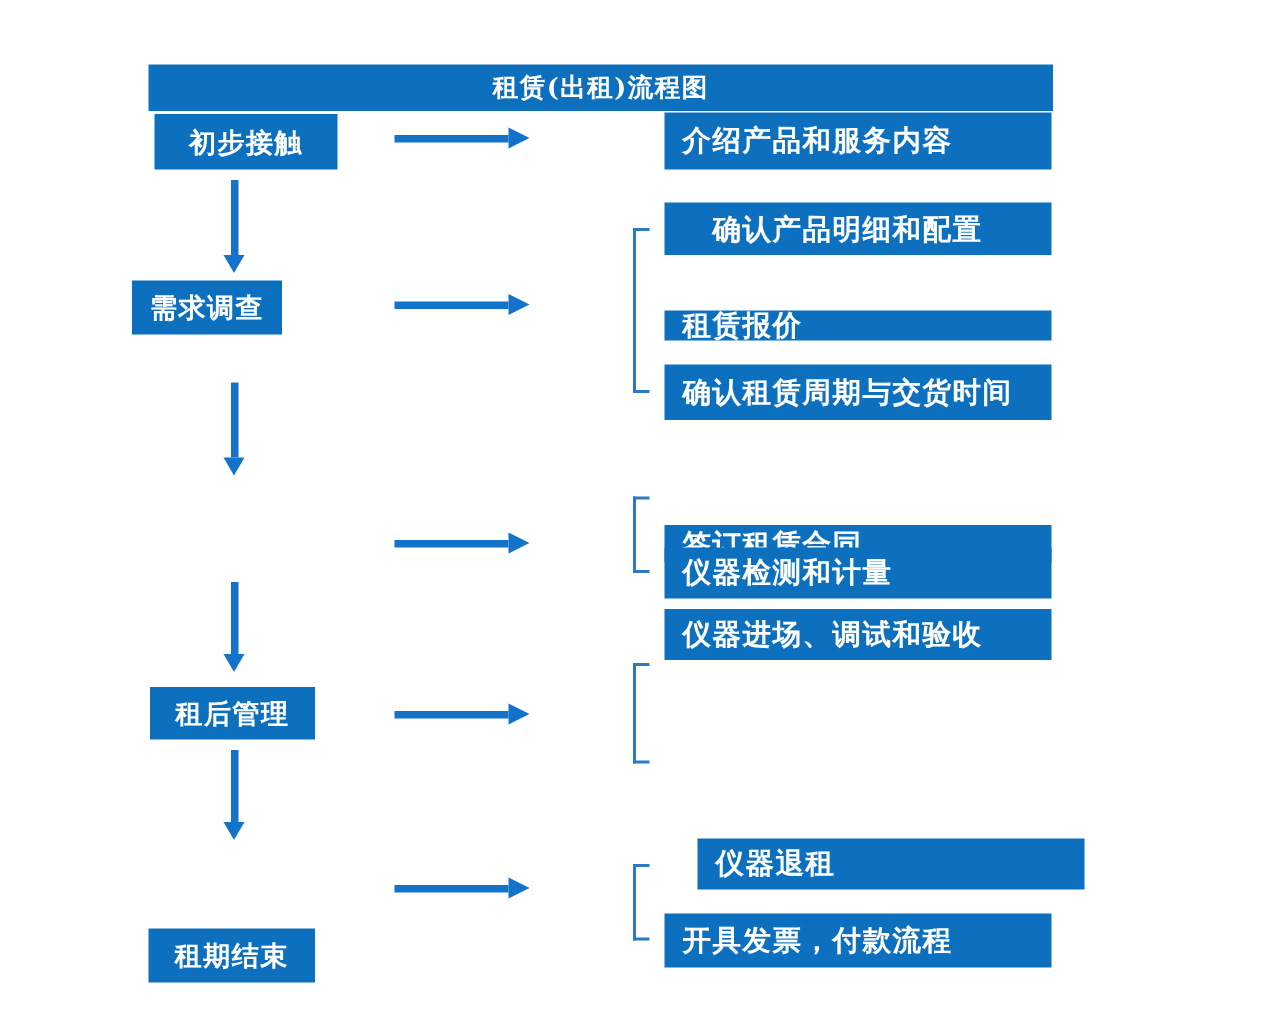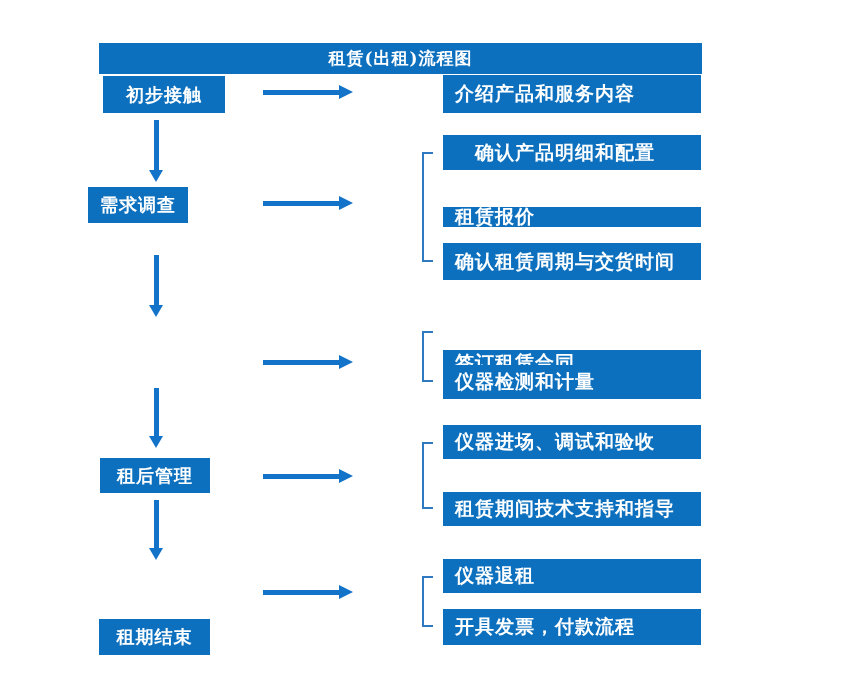--- a/index.html
+++ b/index.html
@@ -115,18 +115,17 @@
   <div class="bracket" style="top:331px;height:51px;"></div>
   <div class="bracket" style="top:442px;height:67px;"></div>
   <div class="bracket" style="top:576px;height:51px;"></div>
 
   <div class="detail" style="top:75px;height:38px;">介绍产品和服务内容</div>
   <div class="detail" style="top:135px;height:35px;padding-left:32px;">确认产品明细和配置</div>
   <div class="detail" style="top:186px;height:20px;margin-top:21px;">租赁报价</div>
   <div class="detail" style="top:243px;height:37px;text-align:center;">确认租赁周期与交货时间</div>
   <div class="detail" style="top:314px;height:25px;margin-top:36px;">签订租赁合同</div>
   <div class="detail" style="top:365px;height:34px;">仪器检测和计量</div>
-  <div class="detail" style="top:425px;height:34px;">仪器进场、调试和验收</div>
-  <div class="detail" style="top:492px;height:34px;">租赁期间技术支持和指导</div>
-  <div class="detail" style="top:559px;height:34px;">仪器退租</div>
+  <div class="detail" style="top:406px;height:34px;">仪器进场、调试和验收</div>
+  <div class="detail" style="top:559px;height:34px;margin-left:22px;">仪器退租</div>
   <div class="detail" style="top:609px;height:36px;text-align:center;">开具发票，付款流程</div>
 
 </div>
 
 </body></html>

